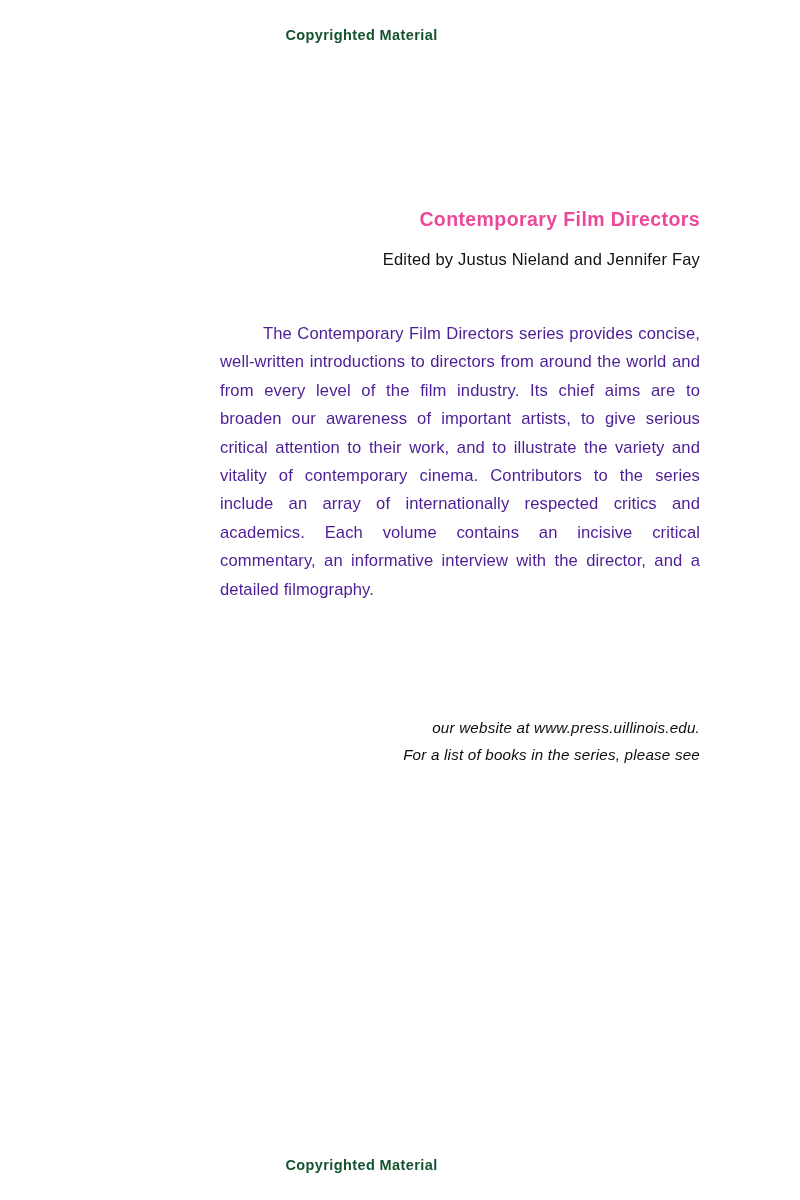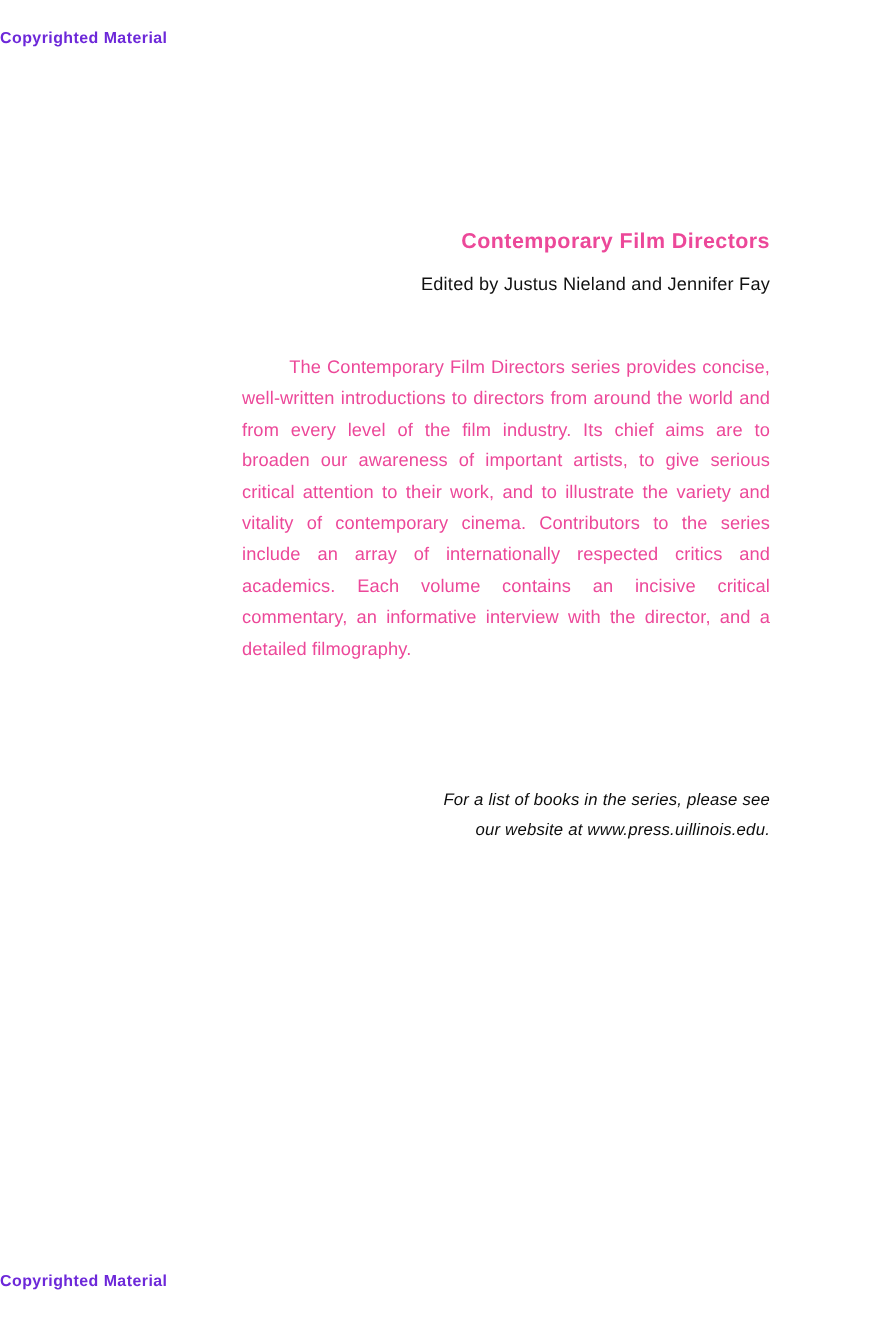--- a/index.html
+++ b/index.html
@@ -13,24 +13,25 @@
     height: 1200px;
     background: #ffffff;
     font-family: "Liberation Sans", sans-serif;
     color: #111111;
     overflow: hidden;
   }
   .watermark {
     position: absolute;
     left: 0;
     width: 723px;
+    text-align: center;
     font-size: 14.5px;
     font-weight: 700;
     letter-spacing: 0.4px;
-    color: #6d28d9;
+    color: #14532d;
   }
   .watermark.top { top: 27px; }
   .watermark.bottom { top: 1157px; }
   .title-block {
     position: absolute;
     top: 207px;
     right: 100px;
     text-align: right;
   }
   .series-title {
@@ -52,21 +53,21 @@
     position: absolute;
     top: 320px;
     left: 220px;
     width: 480px;
     margin: 0;
     font-size: 16.6px;
     line-height: 28.4px;
     letter-spacing: 0.1px;
     text-align: justify;
     text-indent: 43px;
-    color: #ec4899;
+    color: #4c1d95;
   }
   .note {
     position: absolute;
     top: 715px;
     right: 100px;
     text-align: right;
     font-style: italic;
     font-size: 15.2px;
     line-height: 26.5px;
     letter-spacing: 0.2px;
@@ -81,19 +82,19 @@
   <div class="watermark top">Copyrighted Material</div>
 
   <div class="title-block">
     <div class="series-title">Contemporary Film Directors</div>
     <div class="series-editors">Edited by Justus Nieland and Jennifer Fay</div>
   </div>
 
   <p class="description">The Contemporary Film Directors series provides concise, well-written introductions to directors from around the world and from every level of the film industry. Its chief aims are to broaden our awareness of important artists, to give serious critical attention to their work, and to illustrate the variety and vitality of contemporary cinema. Contributors to the series include an array of internationally respected critics and academics. Each volume contains an incisive critical commentary, an informative interview with the director, and a detailed filmography.</p>
 
   <div class="note">
+    <div>our website at www.press.uillinois.edu.</div>
     <div>For a list of books in the series, please see</div>
-    <div>our website at www.press.uillinois.edu.</div>
   </div>
 
   <div class="watermark bottom">Copyrighted Material</div>
 
 </div>
 
 </body></html>

